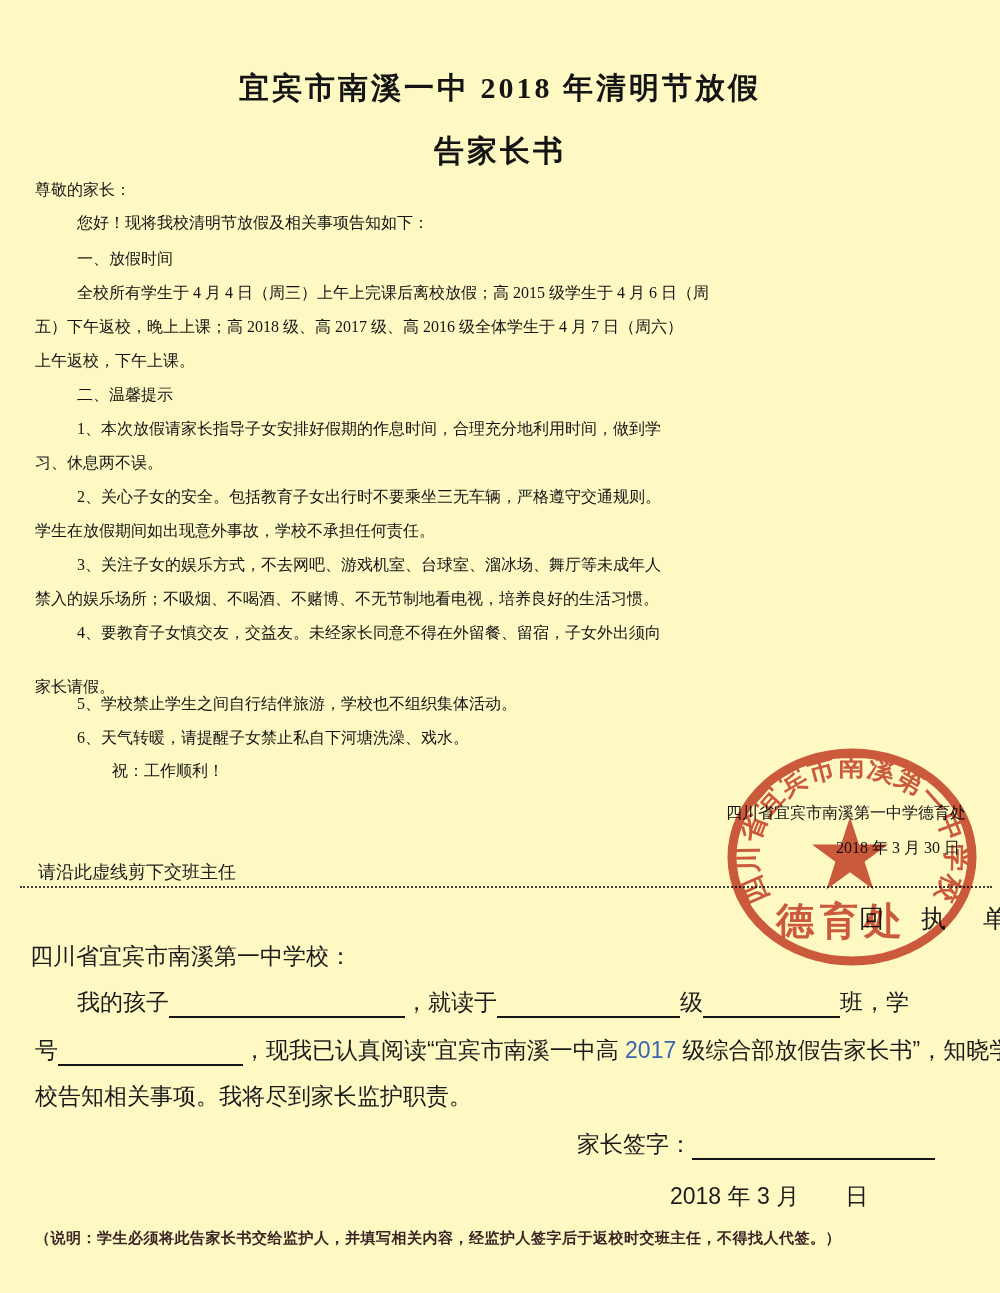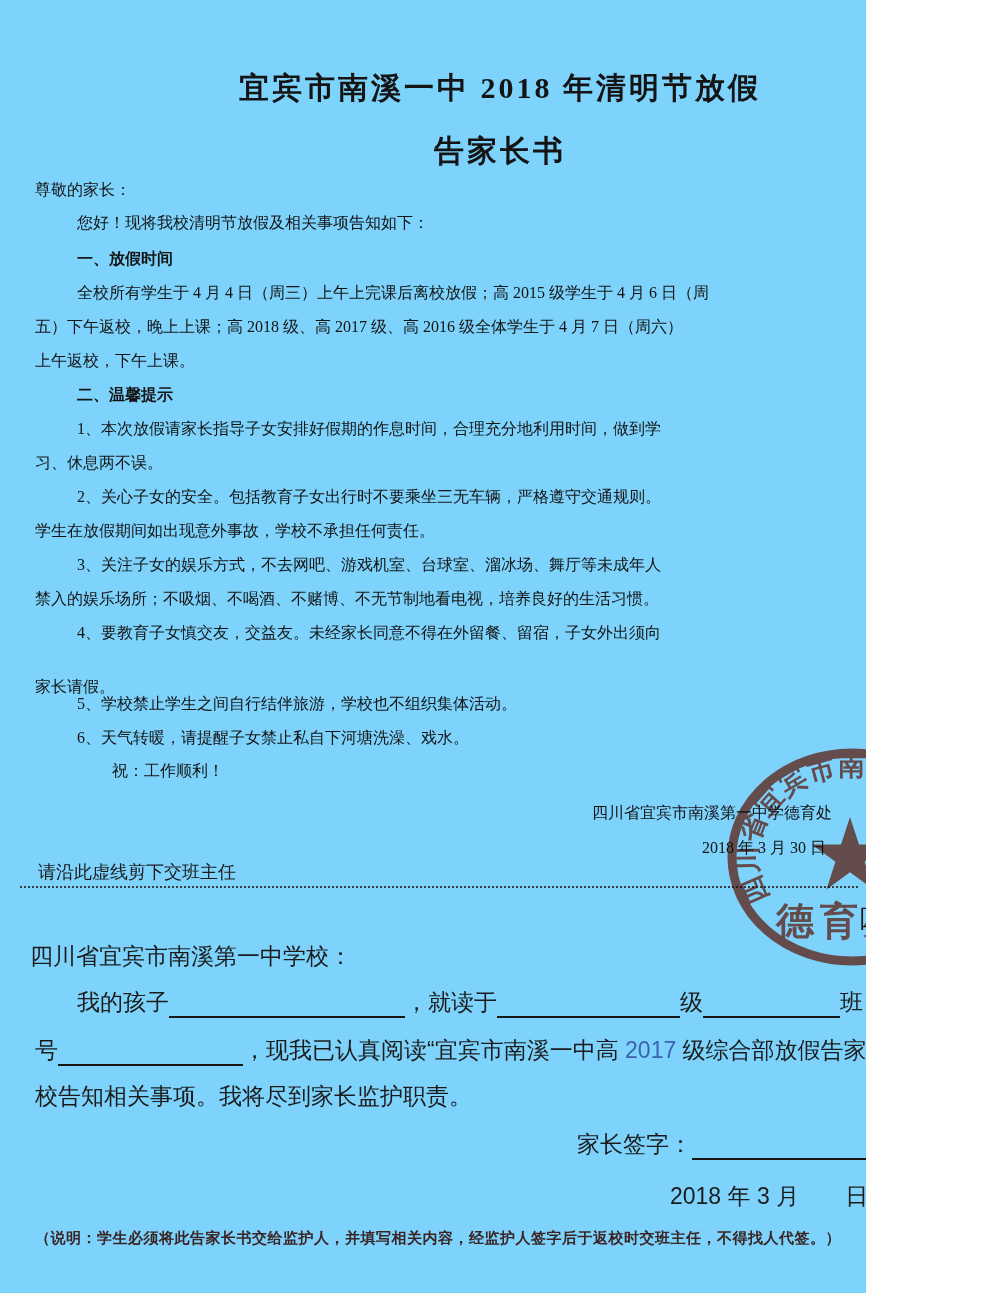--- a/index.html
+++ b/index.html
@@ -1,24 +1,24 @@
 <!DOCTYPE html>
 <html><head>
 <meta charset="utf-8">
 <style>
   html,body{margin:0;padding:0;background:#ffffff;}
   .page{
-    position:relative;width:866px;height:1293px;background:#7dd3fc;
+    position:relative;width:1000px;height:1293px;background:#fef9c3;
     font-family:"Liberation Serif",serif;color:#141414;overflow:hidden;
   }
   .line{position:absolute;white-space:nowrap;}
   
   .n{font-size:16px;font-family:"Liberation Serif",serif;}
   .doc-title{left:0;width:1000px;text-align:center;font-size:30px;font-weight:bold;letter-spacing:3px;}
-  .sec-head{font-weight:bold;}
+  .sec-head{font-weight:normal;}
   .right-al{right:34px;}
   
   .r{font-size:23px;font-family:"Liberation Sans",sans-serif;color:#1b1b1b;}
   .cutline-label{font-size:18px;}
   .slip-title{left:14px;width:1000px;text-align:right;font-weight:normal;font-size:25px;letter-spacing:6px;}
   .blank{display:inline-block;border-bottom:2px solid #161616;height:1em;vertical-align:bottom;}
   .bw1{width:236px;} .bw2{width:183px;} .bw3{width:137px;} .bw4{width:185px;} .bw5{width:243px;}
   .year-blue{color:#3a64af;}
   .dotted-rule{position:absolute;left:20px;right:8px;top:886px;border-top:2px dotted #3c3c3c;height:0;}
   .note{font-size:15px;font-weight:bold;color:#3a2424;font-family:"Liberation Sans",sans-serif;letter-spacing:0.5px;}

